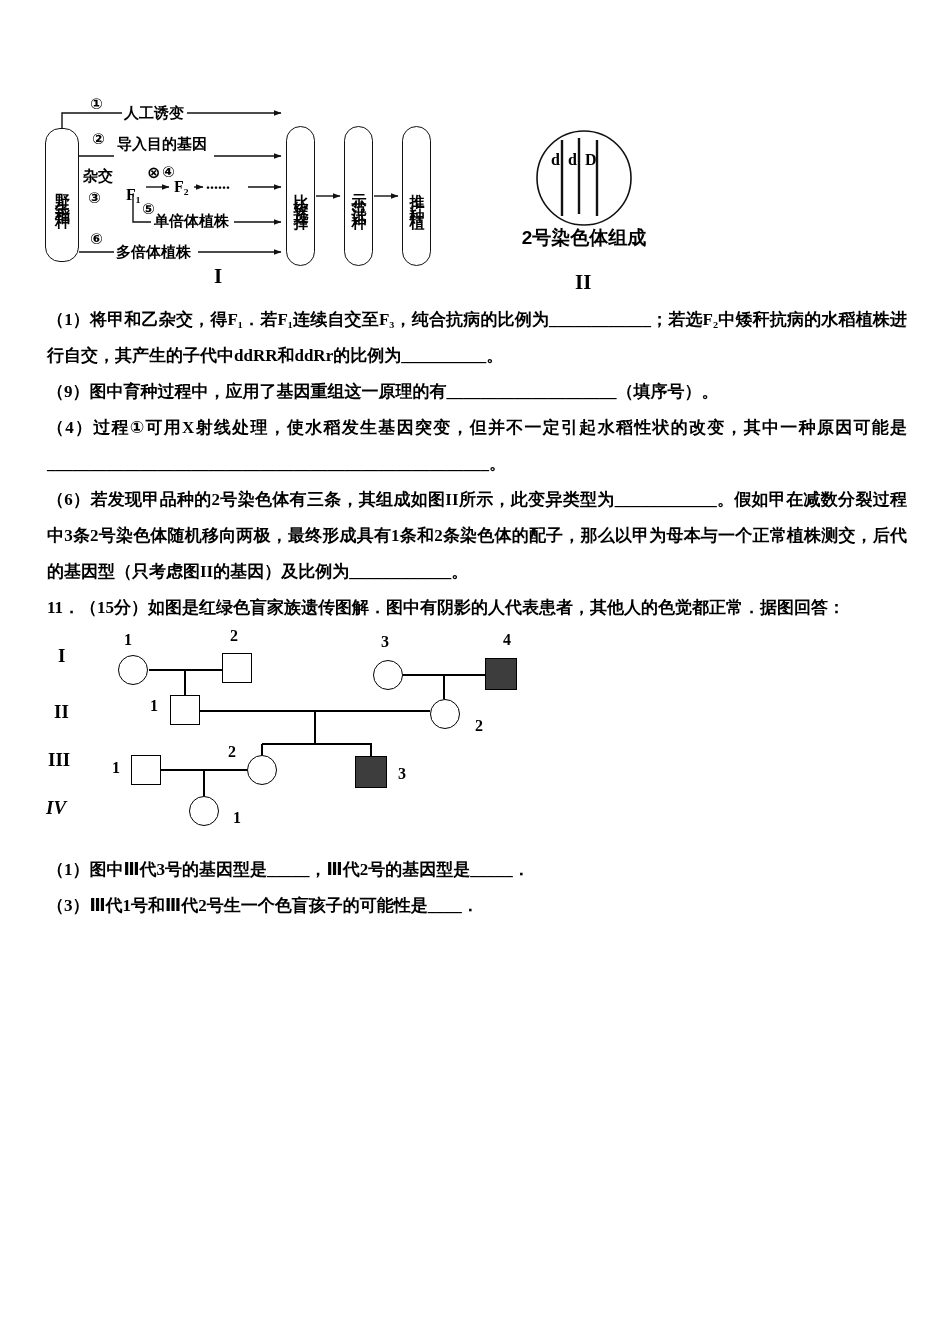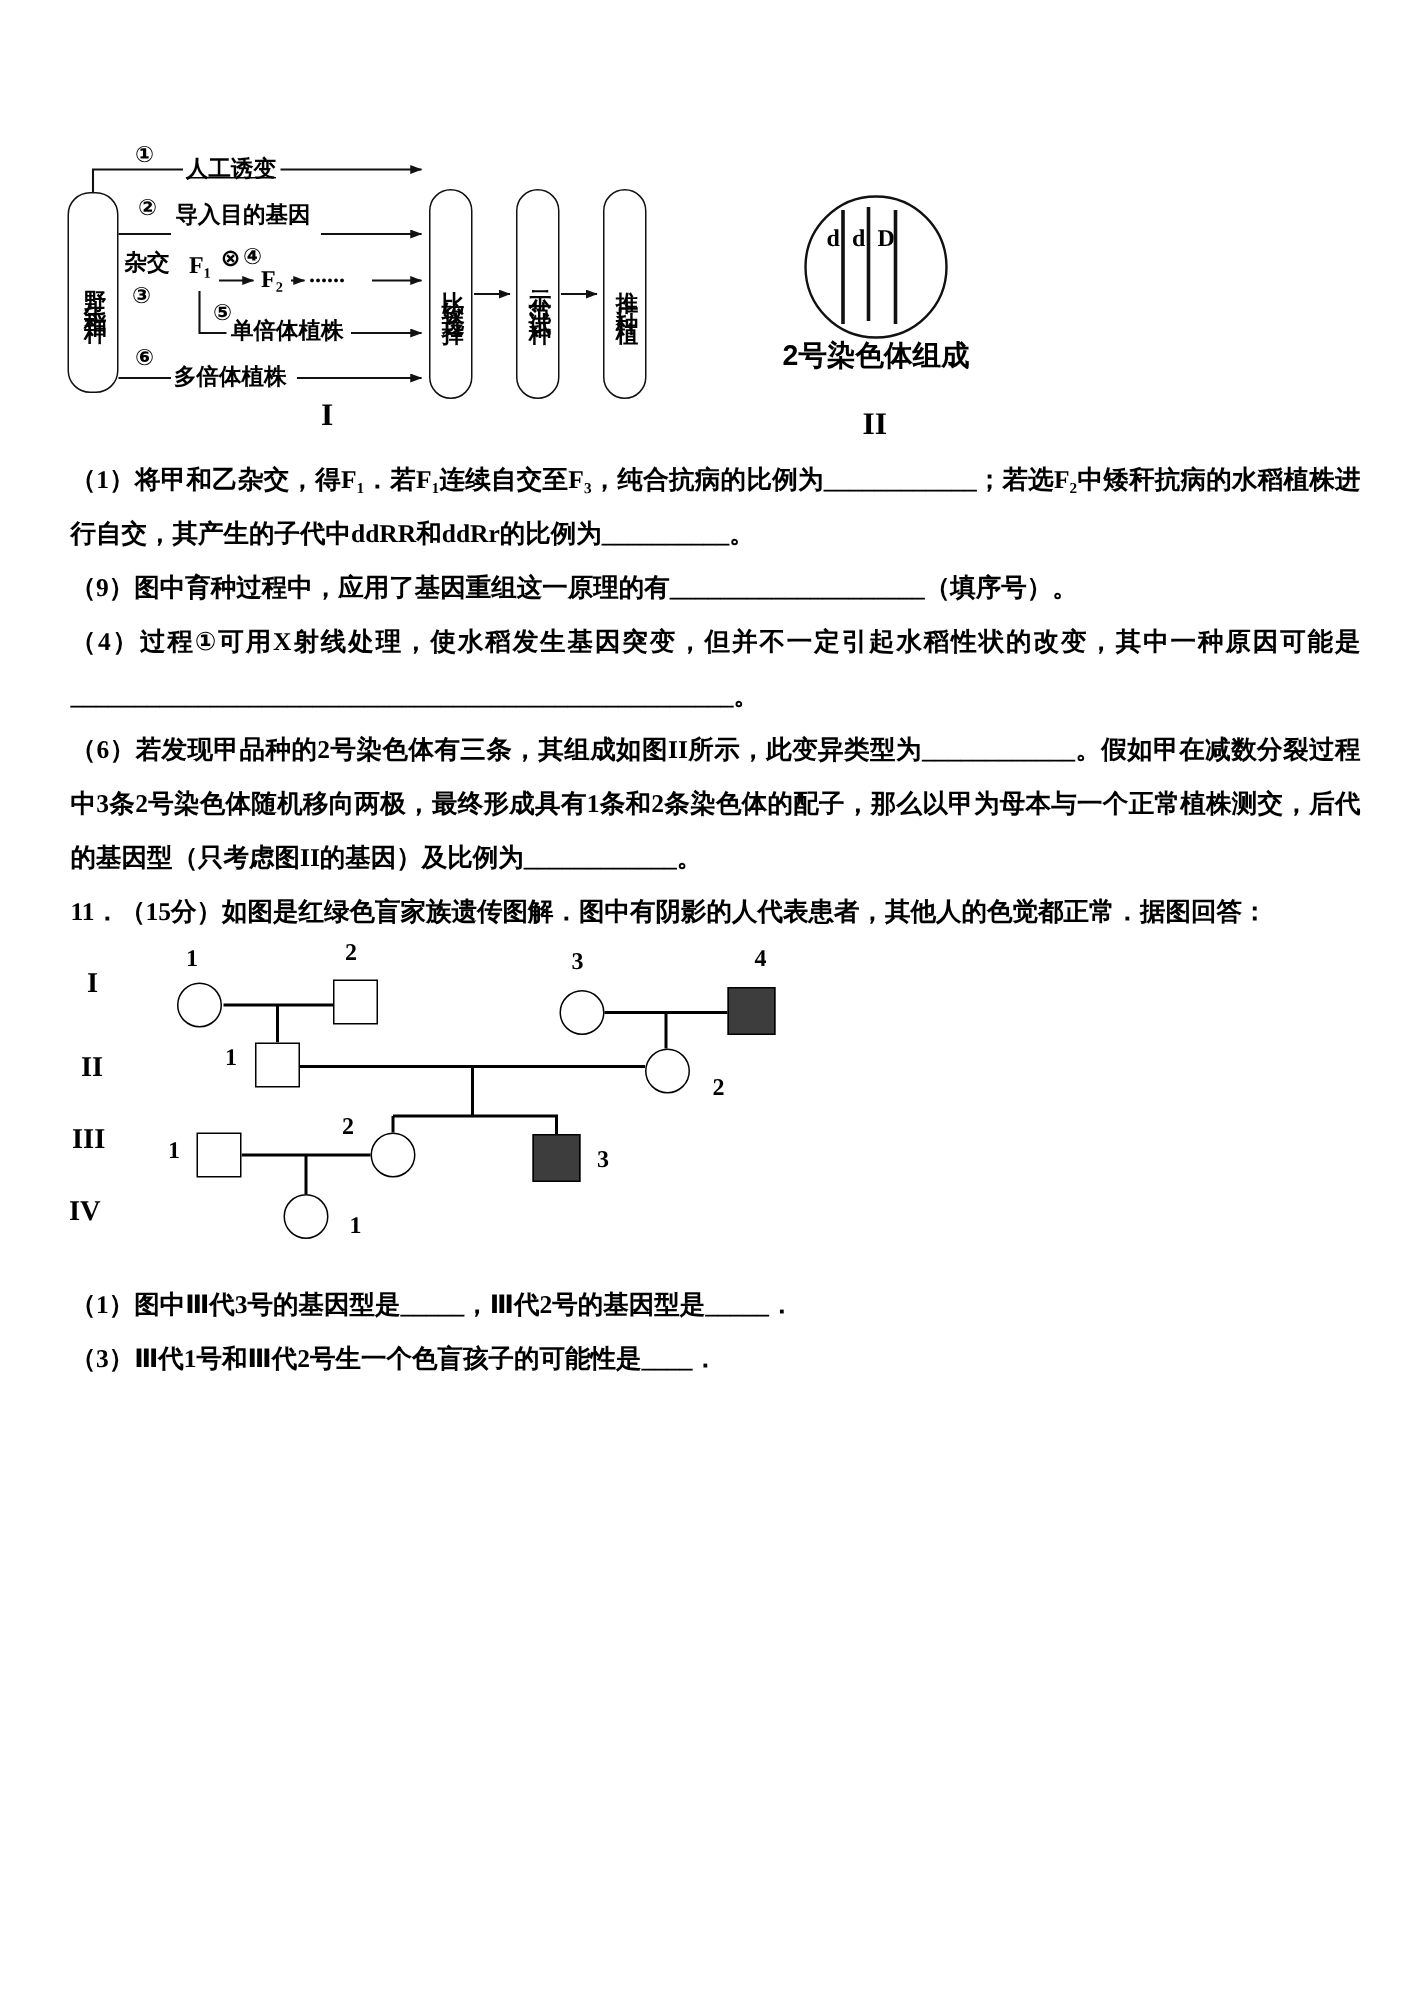--- a/index.html
+++ b/index.html
@@ -115,26 +115,26 @@
         <path d="M597,140 V216" stroke="#111" stroke-width="2.4"></path>
       </g>
     </svg>
 
     <div class="vbox" style="left:45px; top:128px; width:34px; height:134px;">野生稻种</div>
     <div class="vbox" style="left:286px; top:126px; width:29px; height:140px;">比较选择</div>
     <div class="vbox" style="left:344px; top:126px; width:29px; height:140px;">示范试种</div>
     <div class="vbox" style="left:402px; top:126px; width:29px; height:140px;">推广种植</div>
 
     <span class="flab fnum" style="left:90px; top:96px;">①</span>
-    <span class="flab" style="left:124px; top:105px;text-decoration:underline;">人工诱变</span>
+    <span class="flab" style="left:124px; top:105px;">人工诱变</span>
     <span class="flab fnum" style="left:92px; top:131px;">②</span>
     <span class="flab" style="left:117px; top:136px;">导入目的基因</span>
     <span class="flab" style="left:83px; top:168px;">杂交</span>
     <span class="flab fnum" style="left:88px; top:190px;">③</span>
-    <span class="fser" style="left:126px; top:170px;">F₁</span>
+    <span class="fser" style="left:126px; top:187px;">F₁</span>
     <span class="fser" style="left:147px; top:165px;">⊗</span>
     <span class="flab fnum" style="left:162px; top:164px;">④</span>
     <span class="fser" style="left:174px; top:179px;">F₂</span>
     <span class="fser" style="left:206px; top:176px;">......</span>
     <span class="flab fnum" style="left:142px; top:201px;">⑤</span>
     <span class="flab" style="left:154px; top:213px;">单倍体植株</span>
     <span class="flab fnum" style="left:90px; top:231px;">⑥</span>
     <span class="flab" style="left:116px; top:244px;">多倍体植株</span>
     <div class="figcap" style="left:214px; top:266px;">I</div>
 
@@ -151,21 +151,21 @@
     <p class="qline">（4）过程①可用X射线处理，使水稻发生基因突变，但并不一定引起水稻性状的改变，其中一种原因可能是____________________________________________________。</p>
     <p class="qline">（6）若发现甲品种的2号染色体有三条，其组成如图II所示，此变异类型为____________。假如甲在减数分裂过程中3条2号染色体随机移向两极，最终形成具有1条和2条染色体的配子，那么以甲为母本与一个正常植株测交，后代的基因型（只考虑图II的基因）及比例为____________。</p>
     <p class="qline">11．（15分）如图是红绿色盲家族遗传图解．图中有阴影的人代表患者，其他人的色觉都正常．据图回答：</p>
   </div>
 
   <div class="pedigree">
 
     <span class="pgen" style="left:58px; top:20px;">I</span>
     <span class="pgen" style="left:54px; top:76px;">II</span>
     <span class="pgen" style="left:48px; top:124px;">III</span>
-    <span class="pgen" style="left:46px; top:172px;">IV</span>
+    <span class="pgen" style="left:46px; top:172px;font-style:italic;">IV</span>
 
     <div class="hl" style="left:149px; top:43px; width:73px;"></div>
     <div class="vl" style="left:184px; top:44px; height:25px;"></div>
     <div class="hl" style="left:403px; top:48px; width:82px;"></div>
     <div class="vl" style="left:443px; top:49px; height:24px;"></div>
     <div class="hl" style="left:200px; top:84px; width:230px;"></div>
     <div class="vl" style="left:314px; top:85px; height:33px;"></div>
     <div class="hl" style="left:262px; top:117px; width:110px;"></div>
     <div class="vl" style="left:261px; top:118px; height:11px;"></div>
     <div class="vl" style="left:370px; top:118px; height:12px;"></div>

